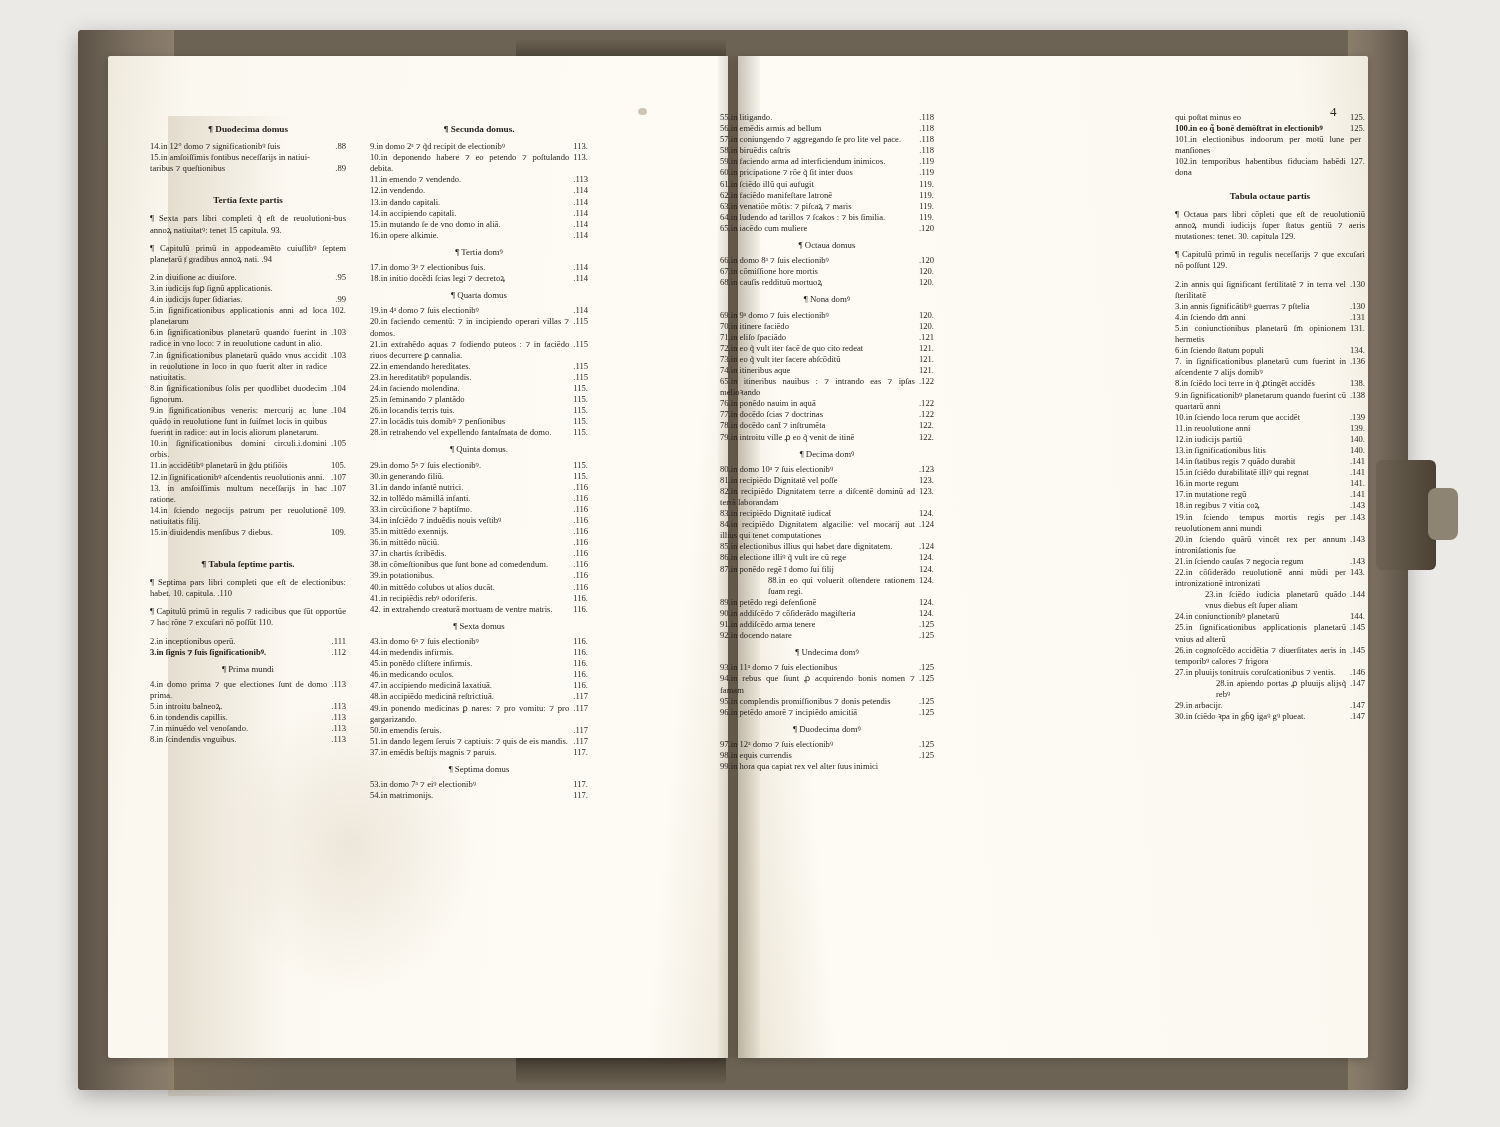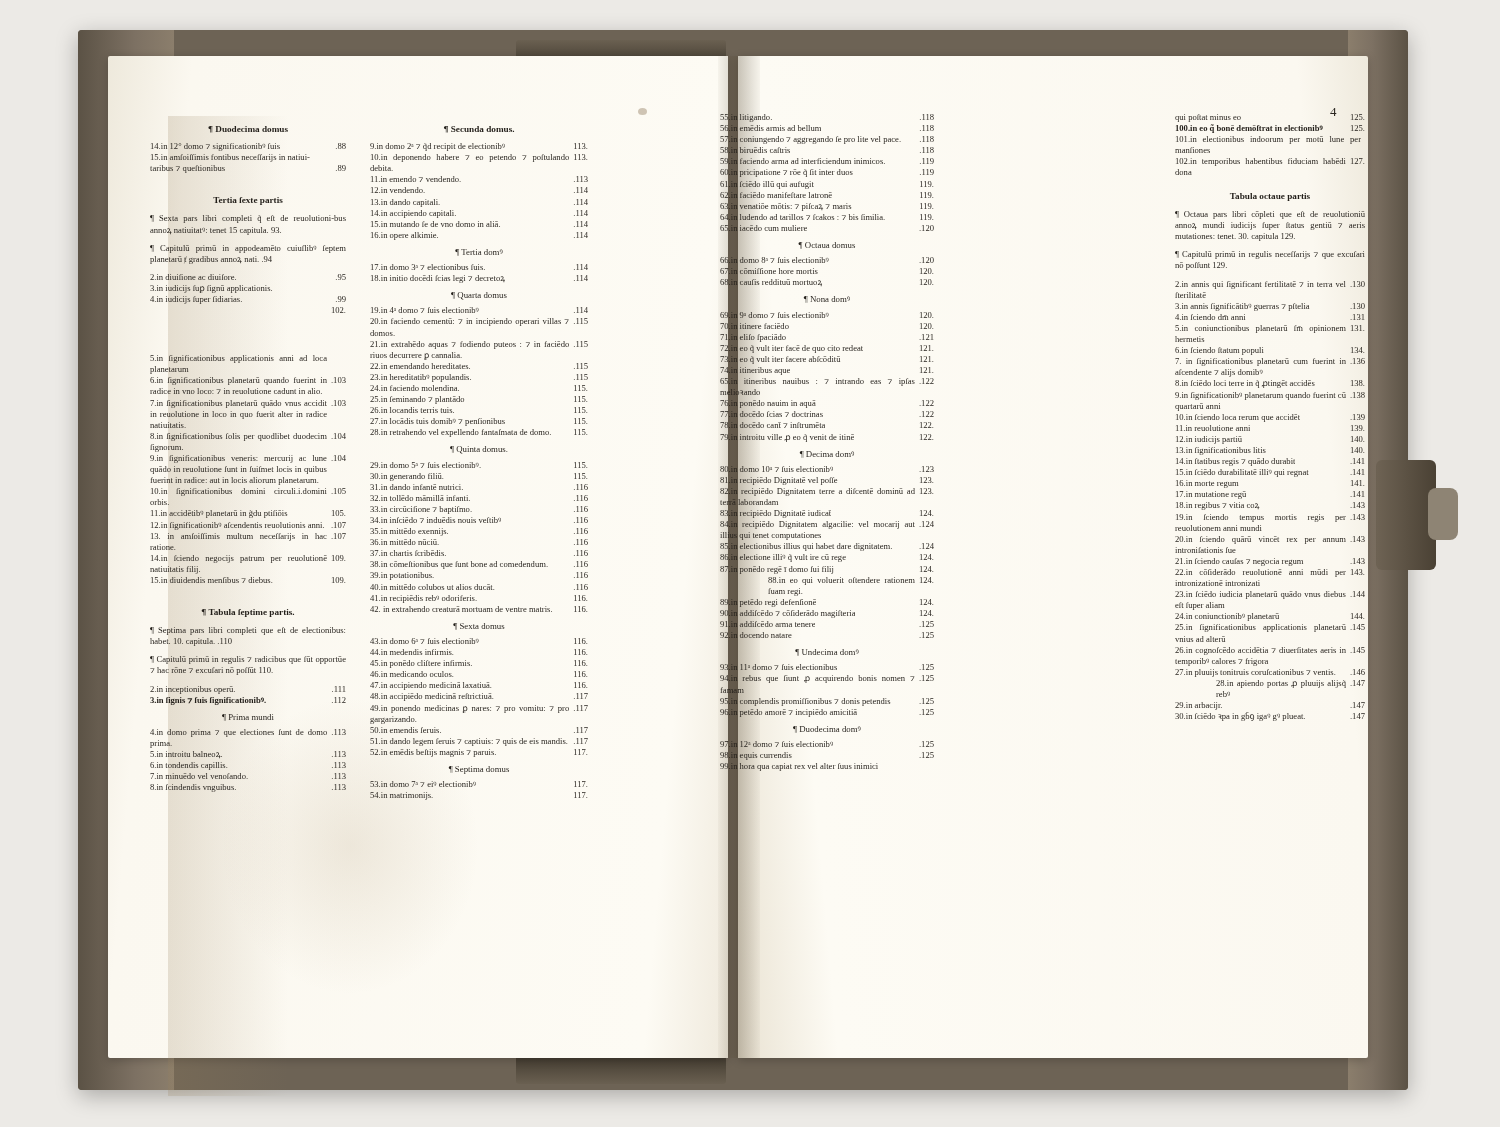--- a/index.html
+++ b/index.html
@@ -115,21 +115,21 @@
       </div>
       <div class="line">
         <span class="t" style="white-space: normal;">3.in iudicijs ſuꝑ ſignū applicationis.</span>
         <span class="n"></span>
       </div>
       <div class="line">
         <span class="t" style="white-space: normal;">4.in iudicijs ſuper ſidiarias.</span>
         <span class="n">.99</span>
       </div>
       <div class="line">
-        <span class="t" style="white-space: normal; margin-top: 48px;">5.in ſignificationibus applicationis anni ad loca planetarum</span>
+        <span class="t" style="white-space: normal;">5.in ſignificationibus applicationis anni ad loca planetarum</span>
         <span class="n">102.</span>
       </div>
       <div class="line">
         <span class="t" style="white-space: normal;">6.in ſignificationibus planetarū quando fuerint in radice in vno loco: ⁊ in reuolutione cadunt in alio.</span>
         <span class="n">.103</span>
       </div>
       <div class="line">
         <span class="t" style="white-space: normal;">7.in ſignificationibus planetarū quādo vnus accidit in reuolutione in loco in quo fuerit alter in radice natiuitatis.</span>
         <span class="n">.103</span>
       </div>
@@ -372,21 +372,21 @@
       </div>
       <div class="line">
         <span class="t" style="white-space: normal;">50.in emendis ſeruis.</span>
         <span class="n">.117</span>
       </div>
       <div class="line">
         <span class="t" style="white-space: normal;">51.in dando legem ſeruis ⁊ captiuis: ⁊ quis de eis mandis.</span>
         <span class="n">.117</span>
       </div>
       <div class="line">
-        <span class="t" style="white-space: normal;">52.in emēdis beſtijs magnis ⁊ paruis.</span>
+        <span class="t" style="white-space: normal;">37.in emēdis beſtijs magnis ⁊ paruis.</span>
         <span class="n">117.</span>
       </div>
       <div class="sub">¶ Septima domus</div>
       <div class="line">
         <span class="t" style="white-space: normal;">53.in domo 7ᵃ ⁊ eiꝰ electionibꝰ</span>
         <span class="n">117.</span>
       </div>
       <div class="line">
         <span class="t" style="white-space: normal;">54.in matrimonijs.</span>
         <span class="n">117.</span>
@@ -683,21 +683,21 @@
       </div>
       <div class="line">
         <span class="t" style="white-space: normal;">21.in ſciendo cauſas ⁊ negocia regum</span>
         <span class="n">.143</span>
       </div>
       <div class="line">
         <span class="t" style="white-space: normal;">22.in cōſiderādo reuolutionē anni mūdi per intronizationē intronizati</span>
         <span class="n">143.</span>
       </div>
       <div class="line">
-        <span class="t" style="white-space: normal;">23.in ſciēdo iudicia planetarū quādo vnus diebus eſt ſuper aliam</span>
+        <span class="t" style="white-space: normal; margin-left: 30px;">23.in ſciēdo iudicia planetarū quādo vnus diebus eſt ſuper aliam</span>
         <span class="n">.144</span>
       </div>
       <div class="line">
         <span class="t" style="white-space: normal;">24.in coniunctionibꝰ planetarū</span>
         <span class="n">144.</span>
       </div>
       <div class="line">
         <span class="t" style="white-space: normal;">25.in ſignificationibus applicationis planetarū vnius ad alterū</span>
         <span class="n">.145</span>
       </div>

